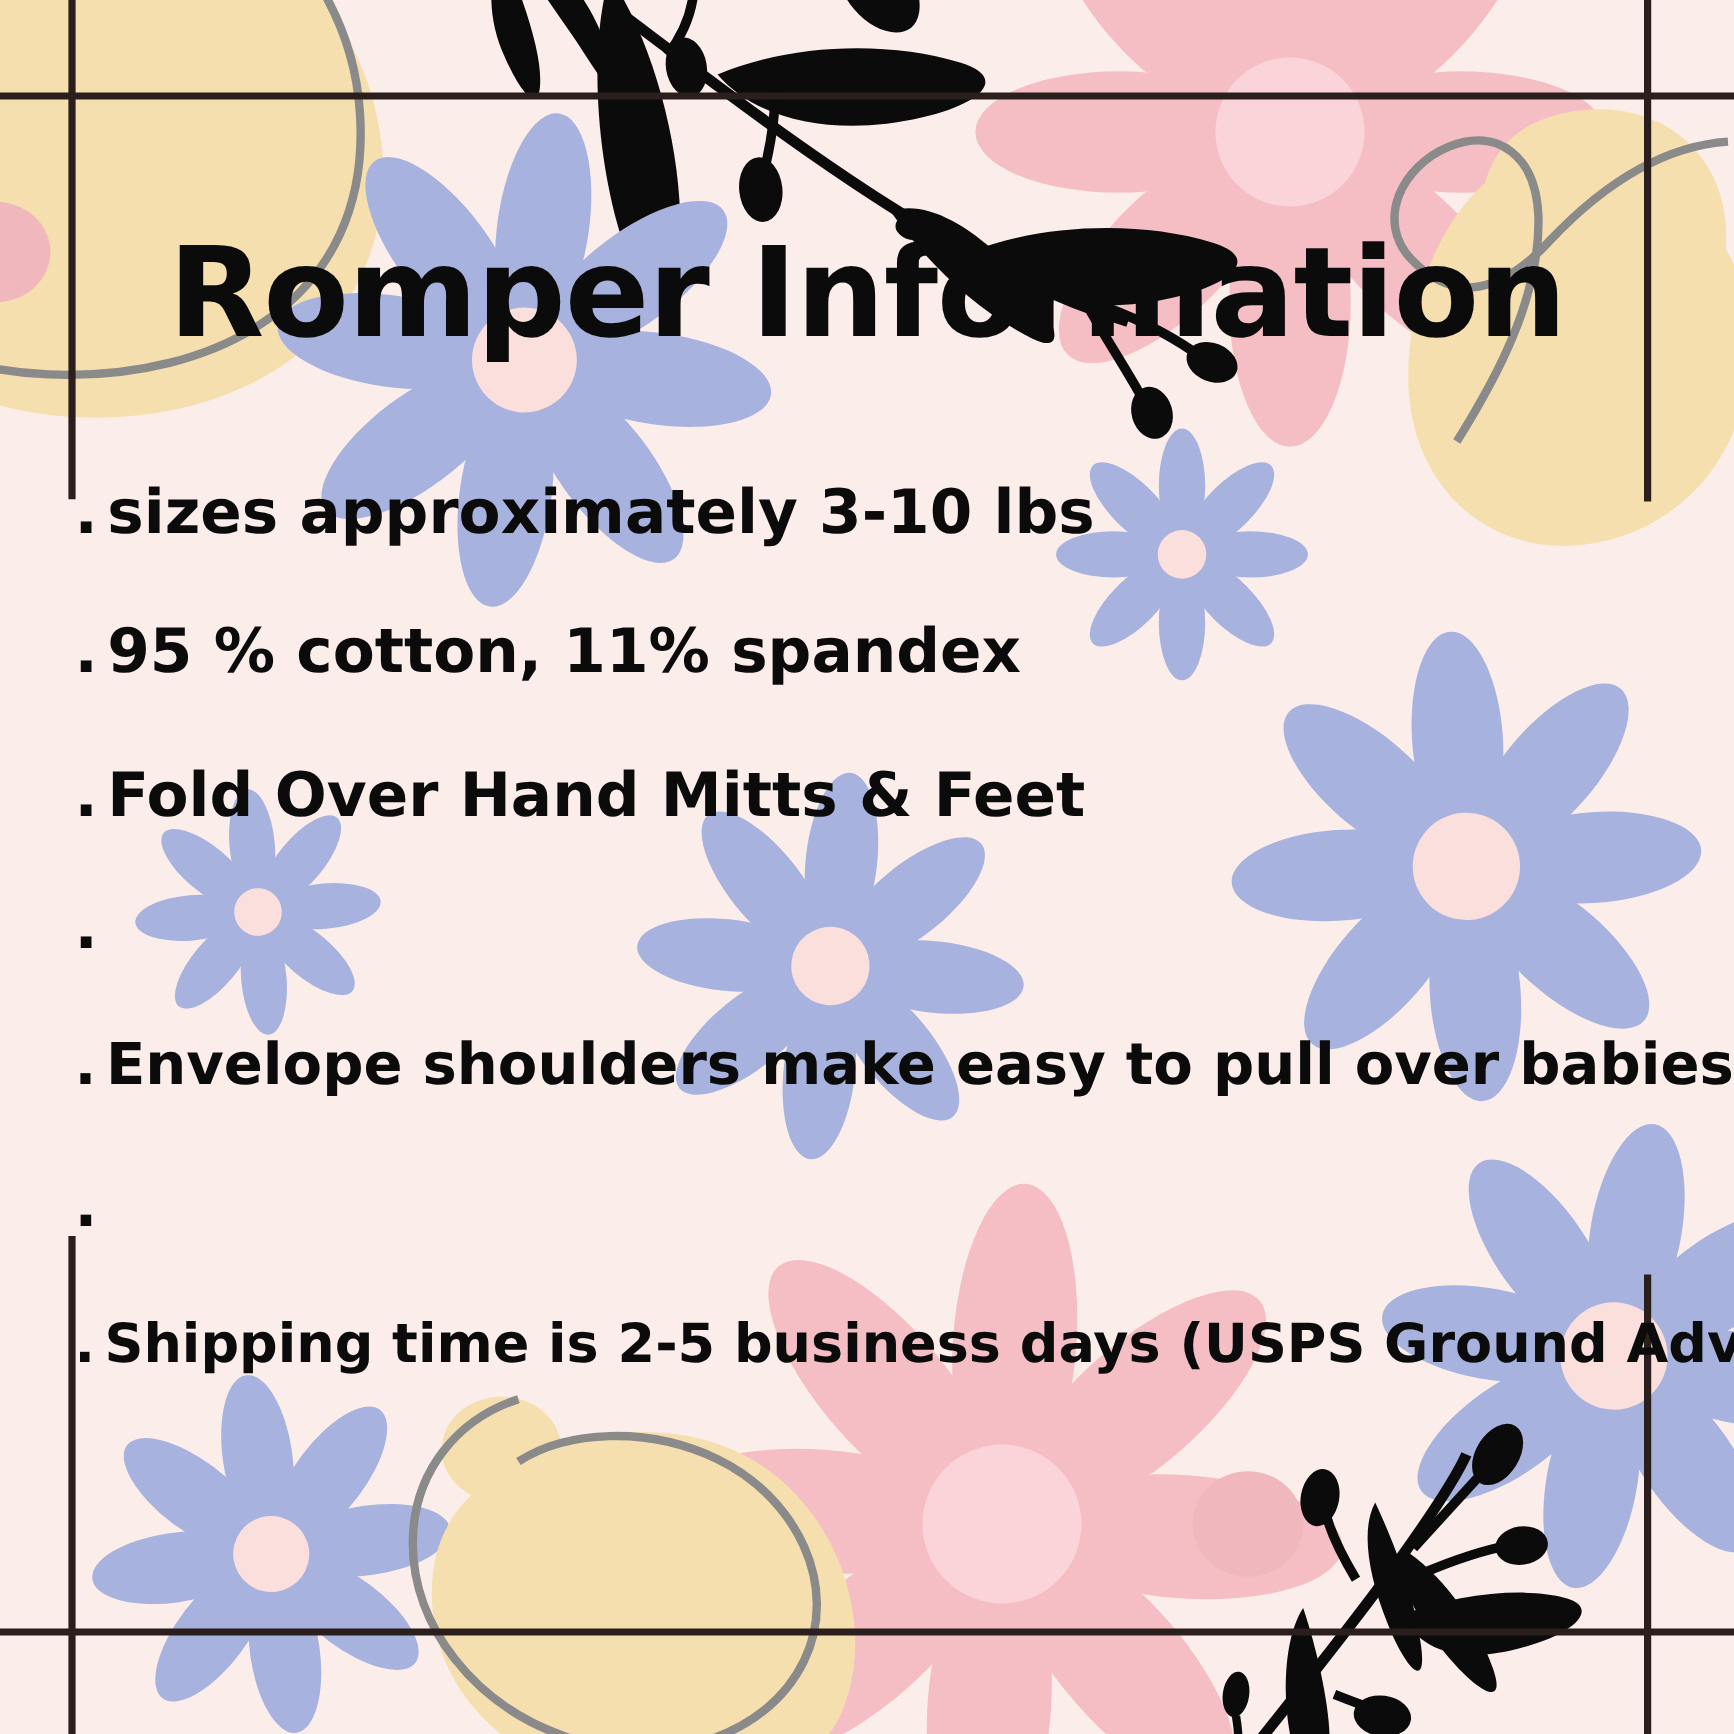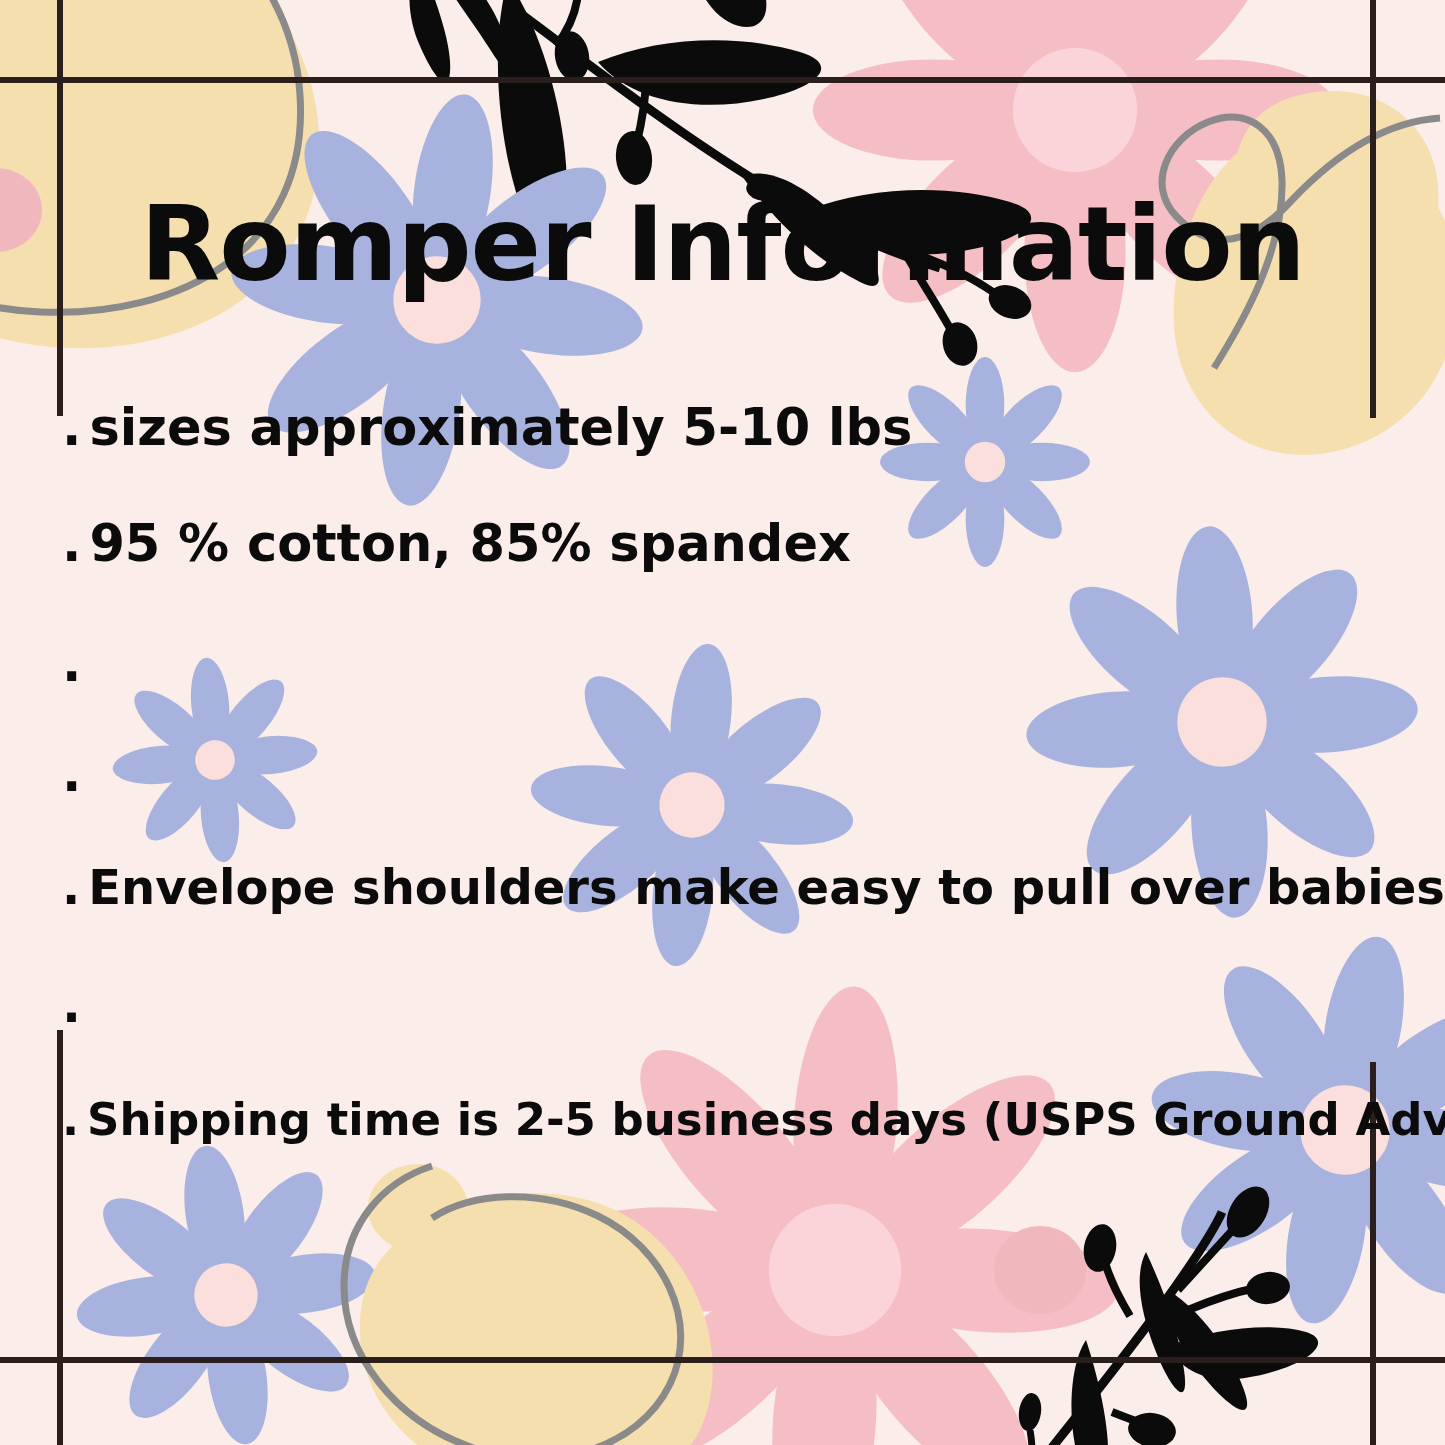--- a/index.html
+++ b/index.html
@@ -335,30 +335,31 @@
   </svg>
 
   <div id="content-layer">
 
     <div id="page-title">Romper Information</div>
 
     <ul id="bullet-list">
 
       <li class="bullet-item r0">
         <span class="bullet-marker">.</span>
-        <span class="bullet-text">sizes approximately 5-10 lbs</span>
+        <span class="bullet-text">sizes approximately 3-10 lbs</span>
       </li>
 
       <li class="bullet-item r1">
         <span class="bullet-marker">.</span>
-        <span class="bullet-text">95 % cotton, 85% spandex</span>
+        <span class="bullet-text">95 % cotton, 11% spandex</span>
       </li>
 
       <li class="bullet-item r2">
         <span class="bullet-marker">.</span>
+        <span class="bullet-text">Fold Over Hand Mitts  &amp;  Feet</span>
       </li>
 
       <li class="bullet-item r3">
         <span class="bullet-marker">.</span>
       </li>
 
       <li class="bullet-item r4">
         <span class="bullet-marker">.</span>
         <span class="bullet-text">Envelope shoulders make easy to pull over babies head</span>
       </li>

